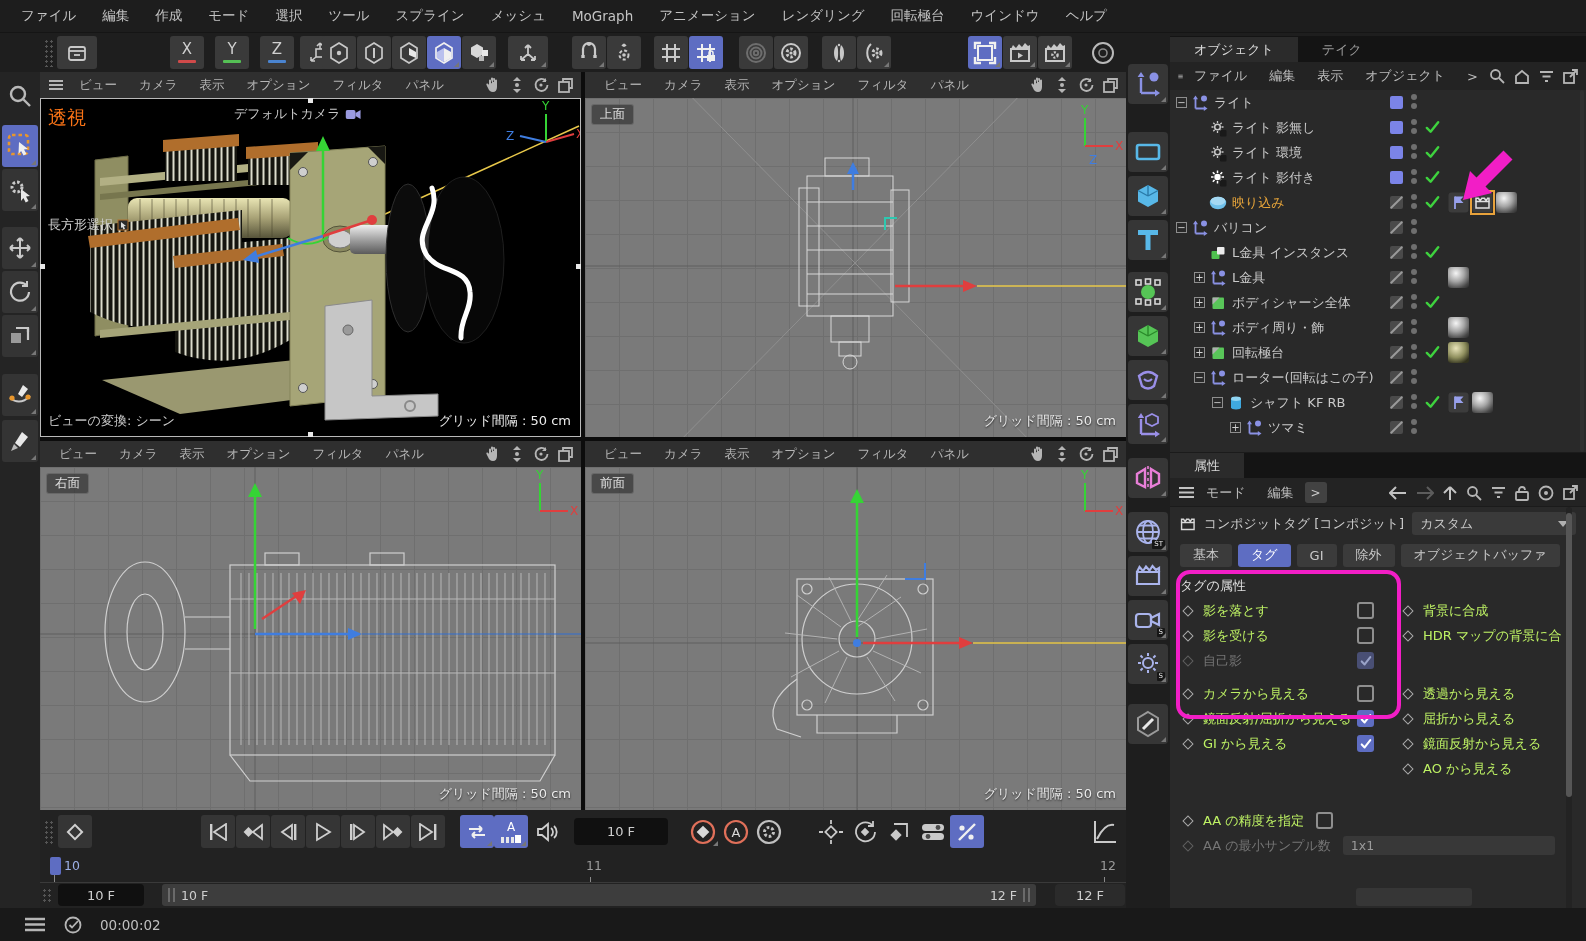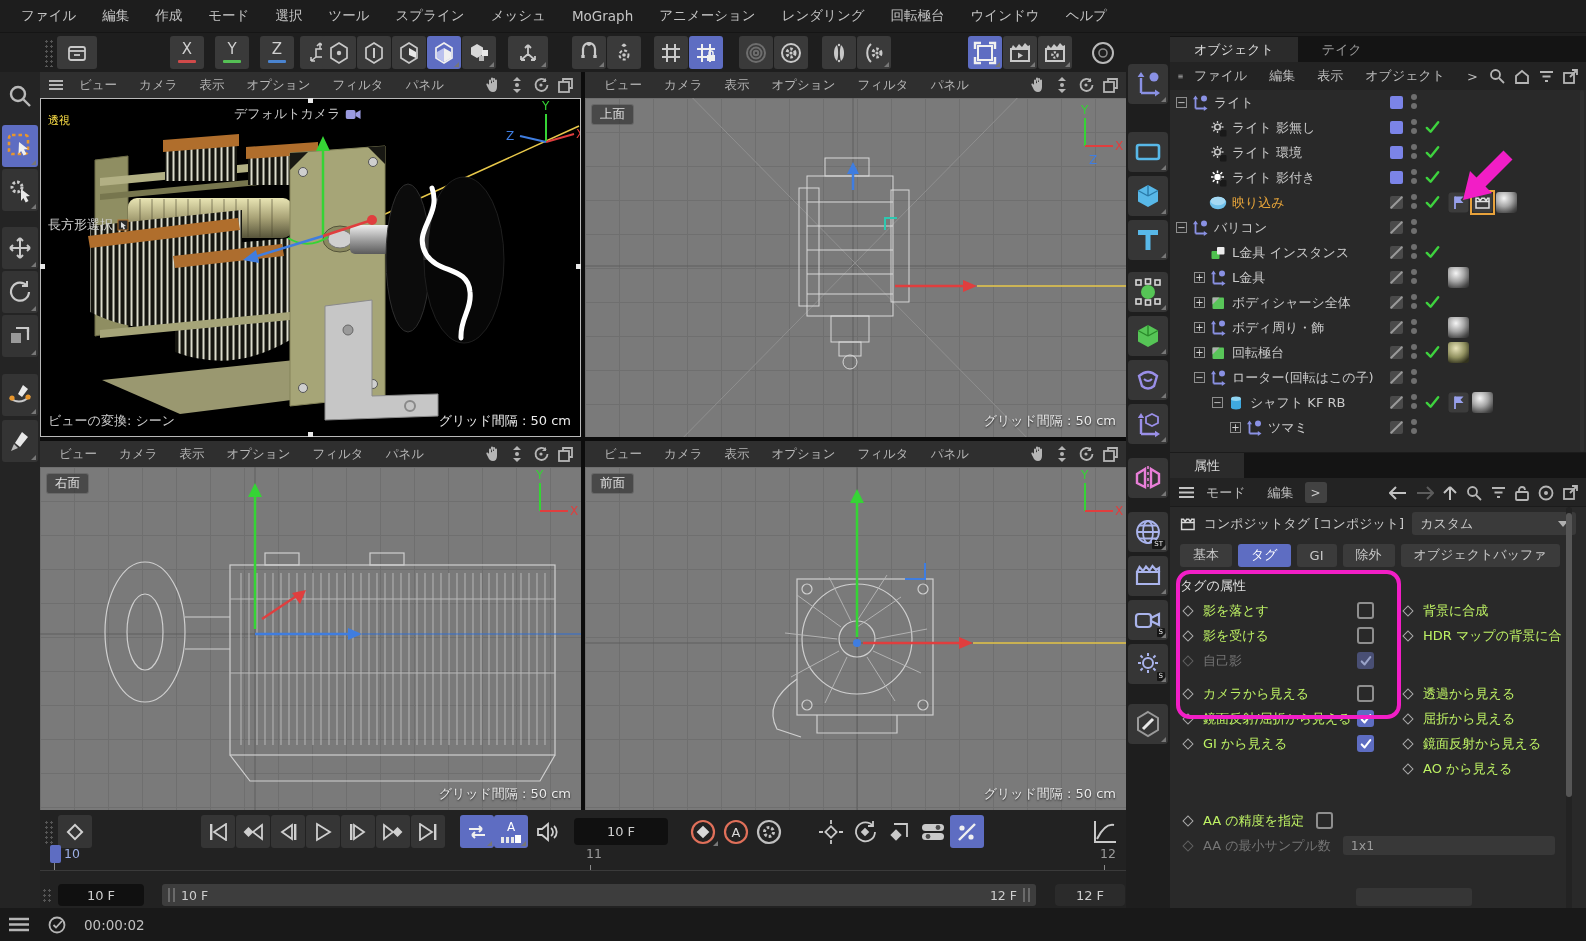--- a/index.html
+++ b/index.html
@@ -35,21 +35,21 @@
   .vpm{padding:0 11px;font-size:12.5px;color:#b5b5b5;white-space:nowrap;}
   .vp-hicons{margin-left:auto;display:flex;gap:9px;align-items:center;}
   .vp-body{position:relative;flex:1;overflow:hidden;}
   .vp-body.persp{background:#000;outline:1px solid #b9b9b9;outline-offset:-1px;}
   .vp-body.ortho{background:#7a7a7a;
      background-image:linear-gradient(to right,#6f6f6f 1px,transparent 1px),
                       linear-gradient(to bottom,#6f6f6f 1px,transparent 1px);
      background-size:34px 34px;}
   .vp-chip{position:absolute;top:6px;left:6px;background:rgba(50,50,50,.68);color:#e0e0e0;
      padding:1px 8px;font-size:12.5px;border-radius:3px;border:1px solid rgba(130,130,130,.55);}
-  .vp-label{position:absolute;top:15px;left:8px;color:#fde047;font-size:11px;}
+  .vp-label{position:absolute;top:7px;left:8px;color:#f97316;font-size:19px;}
   .grid-hint{position:absolute;bottom:7px;right:10px;color:#ececec;font-size:13px;text-shadow:0 1px 2px rgba(0,0,0,.8);}
   .cam-label{position:absolute;top:7px;left:50%;transform:translateX(-60%);color:#c9c9c9;font-size:13px;
      display:flex;align-items:center;gap:5px;}
   .tool-label{position:absolute;top:118px;left:8px;color:#cfcfcf;font-size:13px;display:flex;align-items:center;gap:4px;}
   .xform-label{position:absolute;bottom:7px;left:8px;color:#c9c9c9;font-size:13px;}
   .handle{position:absolute;width:5px;height:5px;background:#e8e8e8;}
   
   #rstrip{position:absolute;left:1126px;top:36px;width:44px;height:872px;background:#1e1e1e;}
   .rsbtn{position:absolute;left:2px;width:40px;height:40px;background:#363636;border-radius:4px;
          display:flex;align-items:center;justify-content:center;}
@@ -116,32 +116,32 @@
   .pfield{margin-left:12px;width:212px;height:19px;background:#383838;border-radius:3px;color:#9b9b9b;
           font-size:12.5px;line-height:19px;padding-left:8px;box-sizing:border-box;}
   .divline{position:absolute;left:0;width:416px;height:1px;background:#1b1b1b;}
   
   #tl{position:absolute;left:40px;top:810px;width:1086px;height:98px;background:#222222;}
   .kbtn{position:absolute;top:5px;width:34px;height:33px;background:#353535;border-radius:3px;
         display:flex;align-items:center;justify-content:center;}
   .kbtn.blue{background:#5e6dc2;}
   .tl-field{position:absolute;background:#101010;border-radius:4px;color:#cfcfcf;font-size:13px;
         display:flex;align-items:center;justify-content:center;}
-  #ruler{position:absolute;left:0;top:32px;width:1086px;height:28px;border-bottom:1px solid #3a3a3a;}
+  #ruler{position:absolute;left:0;top:44px;width:1086px;height:28px;border-bottom:1px solid #3a3a3a;}
   .rnum{position:absolute;top:4px;font-size:12.5px;color:#9a9a9a;}
   #playhead{position:absolute;left:10px;top:3px;width:11px;height:18px;background:#5e6dc2;border-radius:2px;}
   #ph-label{position:absolute;left:24px;top:4px;font-size:12.5px;color:#9db0e6;}
   .rtick{position:absolute;bottom:0;width:1px;height:5px;background:#8a8a8a;}
   #rangerow{position:absolute;left:0;top:74px;width:1086px;height:22px;}
   #range-bar{position:absolute;left:122px;top:0;width:874px;height:22px;background:#3d3d3d;border-radius:3px;
         display:flex;align-items:center;color:#cfcfcf;font-size:12.5px;}
   .rgrip{width:3px;height:14px;border-left:2px solid #6a6a6a;border-right:2px solid #6a6a6a;margin:0 6px;}
   
   #statusbar{position:absolute;left:0;top:908px;width:1586px;height:33px;background:#191919;
-        display:flex;align-items:center;gap:18px;padding-left:8px;box-sizing:border-box;}
+        display:flex;align-items:center;gap:18px;padding-left:24px;box-sizing:border-box;}
   #status-time{color:#c0c0c0;font-size:13.5px;}
   
   #pink-rect{position:absolute;left:1176px;top:570px;width:217px;height:141px;border:4px solid #f21ec6;
         border-radius:14px;pointer-events:none;}
   #pink-arrow{position:absolute;left:1440px;top:130px;pointer-events:none;}
   .scroll-track{position:absolute;background:#232323;border-radius:3px;}
   .scroll-thumb{position:absolute;background:#565656;border-radius:3px;}
 </style>
 </head>
 <body>

